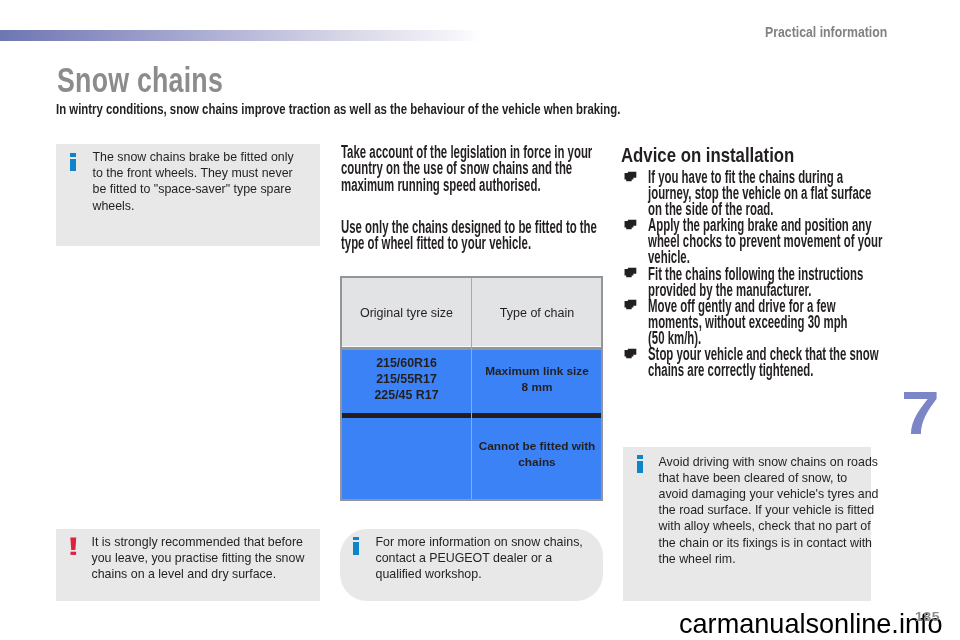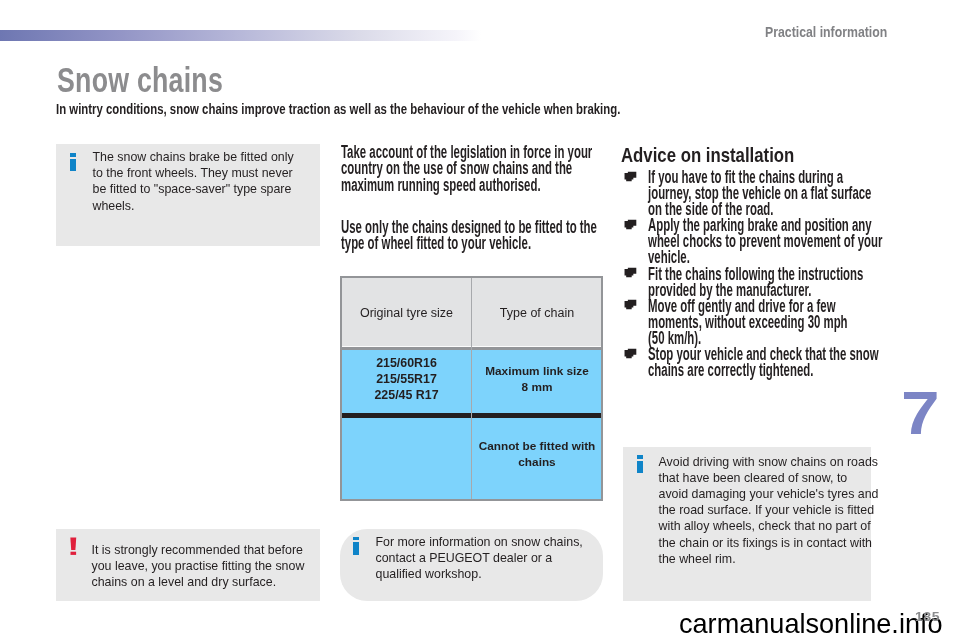--- a/index.html
+++ b/index.html
@@ -22,21 +22,21 @@
   .iconinfo .dot{height:3.5px;margin-bottom:2px;}
   .iconinfo .stem{height:12.5px;}
 
   .iconwarn{position:absolute;width:7px;height:18px;}
   .iconwarn svg{display:block;}
 
   
   .col2{position:absolute;left:341px;font-size:17.6px;font-weight:bold;line-height:16.5px;color:#231f20;width:408px;transform:scaleX(0.648);transform-origin:0 0;}
 
   
-  .tbl{position:absolute;left:340px;top:276px;width:263px;height:225px;box-sizing:border-box;border:2px solid #939598;background:#7dd3fc;}
+  .tbl{position:absolute;left:340px;top:276px;width:263px;height:225px;box-sizing:border-box;border:2px solid #939598;background:#3b82f6;}
   .tblhead{position:absolute;left:0;top:0;width:259px;height:70px;background:#e2e3e4;border-bottom:2px solid #fcfcfc;box-sizing:border-box;}
   .tblhsep{position:absolute;left:0;top:69px;width:259px;height:2.5px;background:#939598;}
   .vline{position:absolute;top:0;left:129px;width:1.2px;height:221px;background:#a7a9ac;}
   .rowsep{position:absolute;left:0;width:259px;top:135px;height:5px;background:#231f20;}
   .cellL{position:absolute;left:0;width:129px;text-align:center;}
   .cellR{position:absolute;left:131px;width:128px;text-align:center;}
   .hdrtxt{font-size:12.5px;color:#231f20;}
   .celltxt{font-size:12.4px;font-weight:bold;line-height:16.2px;color:#231f20;}
   .cellR.celltxt{font-size:11.8px;}
 
@@ -139,21 +139,21 @@
     <div class="boxbody" style="left:35.5px;top:6.5px;width:221px;">Avoid driving with snow chains on roads that have been cleared of snow, to avoid damaging your vehicle's tyres and the road surface. If your vehicle is fitted with alloy wheels, check that no part of the chain or its fixings is in contact with the wheel rim.</div>
   </div>
 
   <div class="box" style="left:56px;top:529px;width:264px;height:72px;">
     <div class="iconwarn" style="left:13.6px;top:8px;">
         <svg width="7" height="18" viewBox="0 0 7 18">
           <path fill="#e0203c" d="M0.35 0.4 H6.25 L5.4 13.1 H1.2 Z"></path>
           <rect x="0.5" y="14.7" width="5.6" height="3.2" fill="#e0203c"></rect>
         </svg>
       </div>
-    <div class="boxbody" style="left:35.5px;top:13px;width:215px;">It is strongly recommended that before you leave, you practise fitting the snow chains on a level and dry surface.</div>
+    <div class="boxbody" style="left:35.5px;top:5px;width:215px;">It is strongly recommended that before you leave, you practise fitting the snow chains on a level and dry surface.</div>
   </div>
 
   <div class="box" style="left:340px;top:529px;width:263px;height:72px;border-radius:27px;">
     <div class="iconinfo" style="left:13.3px;top:7.5px;">
       <i class="dot"></i>
         <i class="stem"></i>
     </div>
     <div class="boxbody" style="left:35.5px;top:5px;width:211px;">For more information on snow chains, contact a PEUGEOT dealer or a qualified workshop.</div>
   </div>
 

